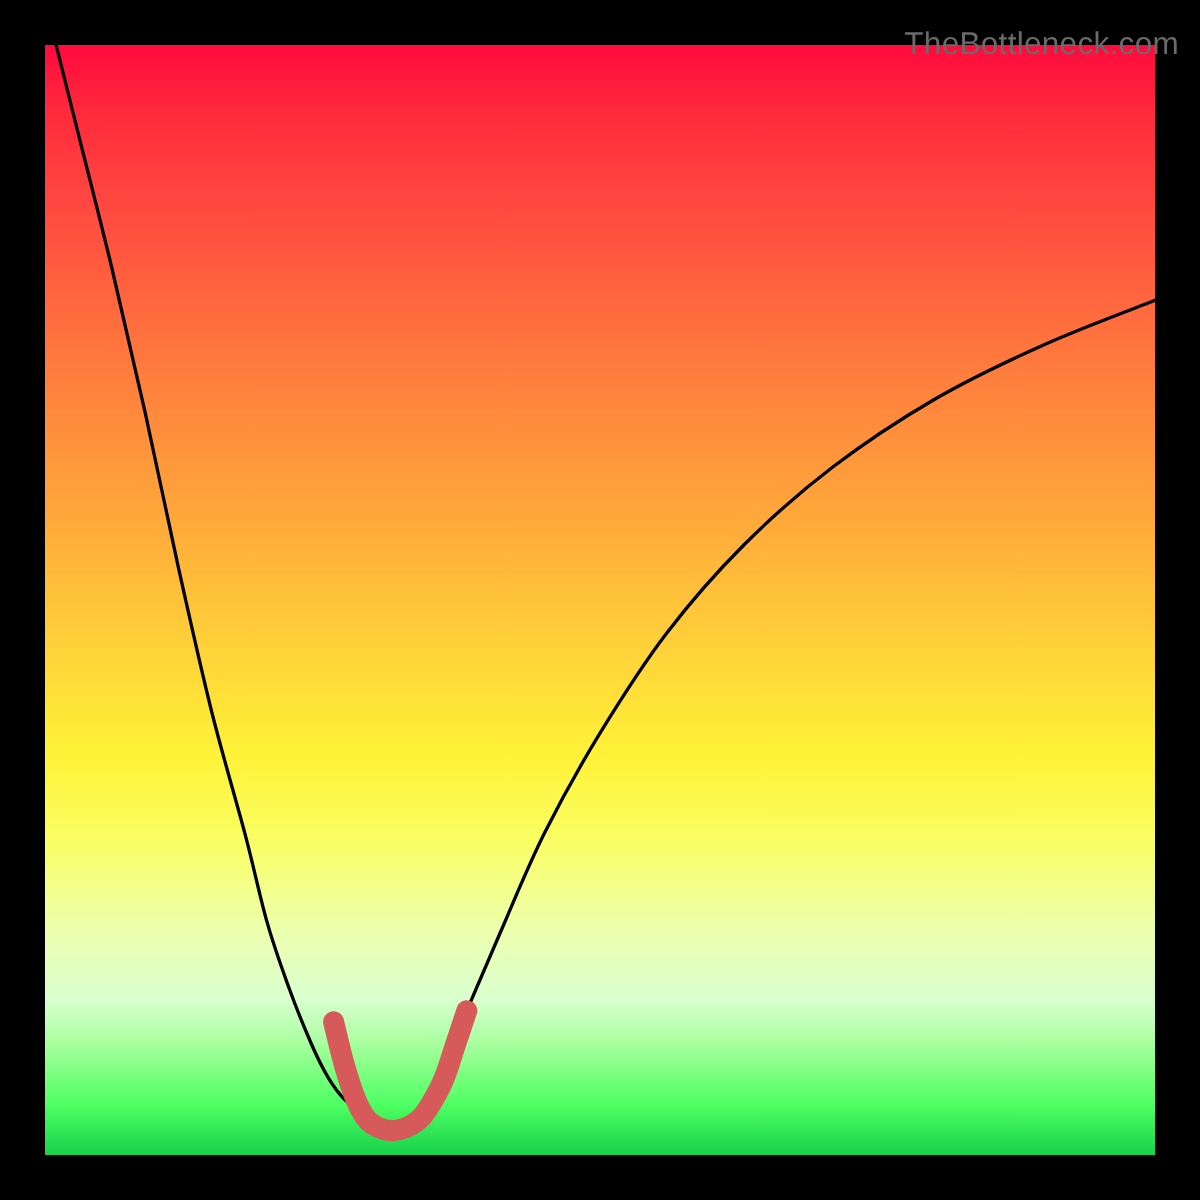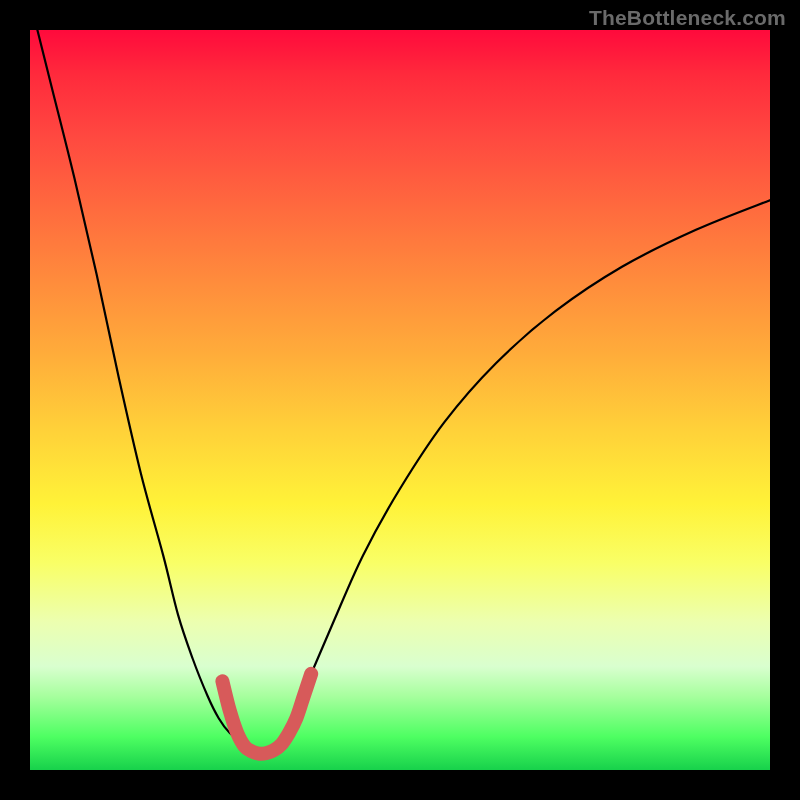--- a/index.html
+++ b/index.html
@@ -29,25 +29,25 @@
       #f9ff66 72%,
       #ecffb0 80%,
       #d9ffcf 86%,
       #a7ff9e 90%,
       #4eff62 95.5%,
       #17d14b 100%
     );
   }
   .watermark {
     position: absolute;
-    top: 6px;
+    top: 18px;
     right: 14px;
     color: #6a6a6a;
     font-size: 21px;
-    font-weight: 700;
+    font-weight: 400;
     letter-spacing: 0.2px;
     z-index: 5;
   }
   svg.curve {
     position: absolute;
     left: 0;
     top: 0;
     width: 740px;
     height: 740px;
     z-index: 3;

